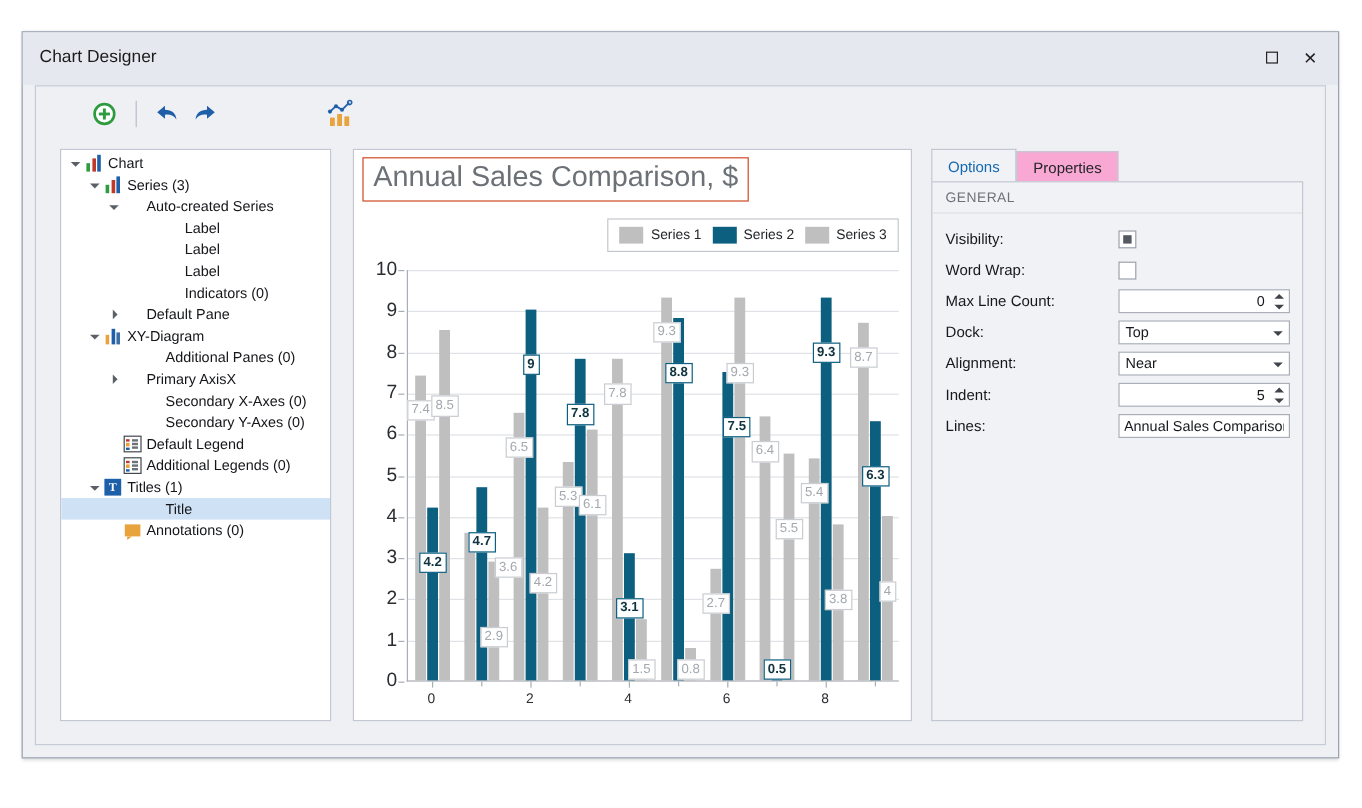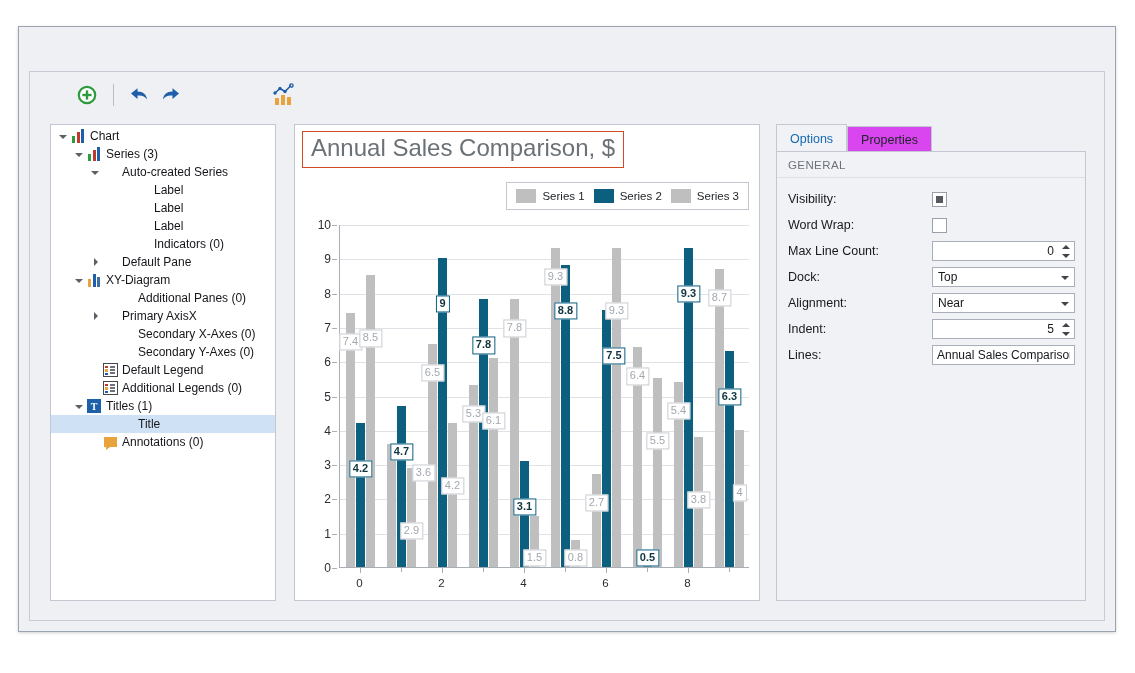--- a/index.html
+++ b/index.html
@@ -219,21 +219,21 @@
     left: 16px; top: 100px;
     width: 438px; height: 368px;
   }
   .y-axis {
     position: absolute; left: 0; top: 0;
     width: 26px; height: 343px;
   }
   .ytick {
     position: absolute;
     right: 6px;
-    font-size: 12px; color: #2a2d31;
+    font-size: 16px; color: #2a2d31;
     transform: translateY(-50%);
     white-space: nowrap;
   }
   .ytickmark {
     position: absolute; right: 0;
     width: 5px; height: 1px;
     background: #a9adb4;
   }
   .plot {
     position: absolute;
@@ -292,21 +292,21 @@
   .tabs {
     position: absolute; left: 0; top: 0;
     height: 28px; display: flex; align-items: flex-end;
   }
   .tab {
     height: 26px; padding: 0 13px;
     display: flex; align-items: center;
     font-size: 12.5px;
     border: 1px solid #c2c7d2;
     border-bottom: none;
-    background: #d946ef;
+    background: #f9a8d4;
     color: #22252a;
     cursor: default;
     box-sizing: border-box;
   }
   .tab.active {
     background: #f1f2f6;
     color: #1569b0;
     height: 28px;
   }
   .props-body {
@@ -464,20 +464,29 @@
     display: block;
   }
 </style>
 </head>
 <body>
 
 <div id="root">
 
   <div class="window">
 
+    <div class="titlebar">
+      <div class="title-text">Chart Designer</div>
+      <div class="win-btns">
+        <div class="win-btn">
+          <span class="sq-glyph"></span>
+        </div>
+        <div class="win-btn">✕</div>
+      </div>
+    </div>
 
     <div class="client">
 
       <div class="toolbar">
         <div class="tb-item" style="left:44px;top:10px;width:26px;height:26px;">
           <svg width="20" height="20" viewBox="0 0 20 20">
             <circle cx="10" cy="10" r="8.2" fill="#ffffff" stroke="#2e9b3f" stroke-width="2.2"></circle>
             <rect x="8.8" y="5.4" width="2.4" height="9.2" fill="#2e9b3f"></rect>
             <rect x="5.4" y="8.8" width="9.2" height="2.4" fill="#2e9b3f"></rect>
           </svg>

